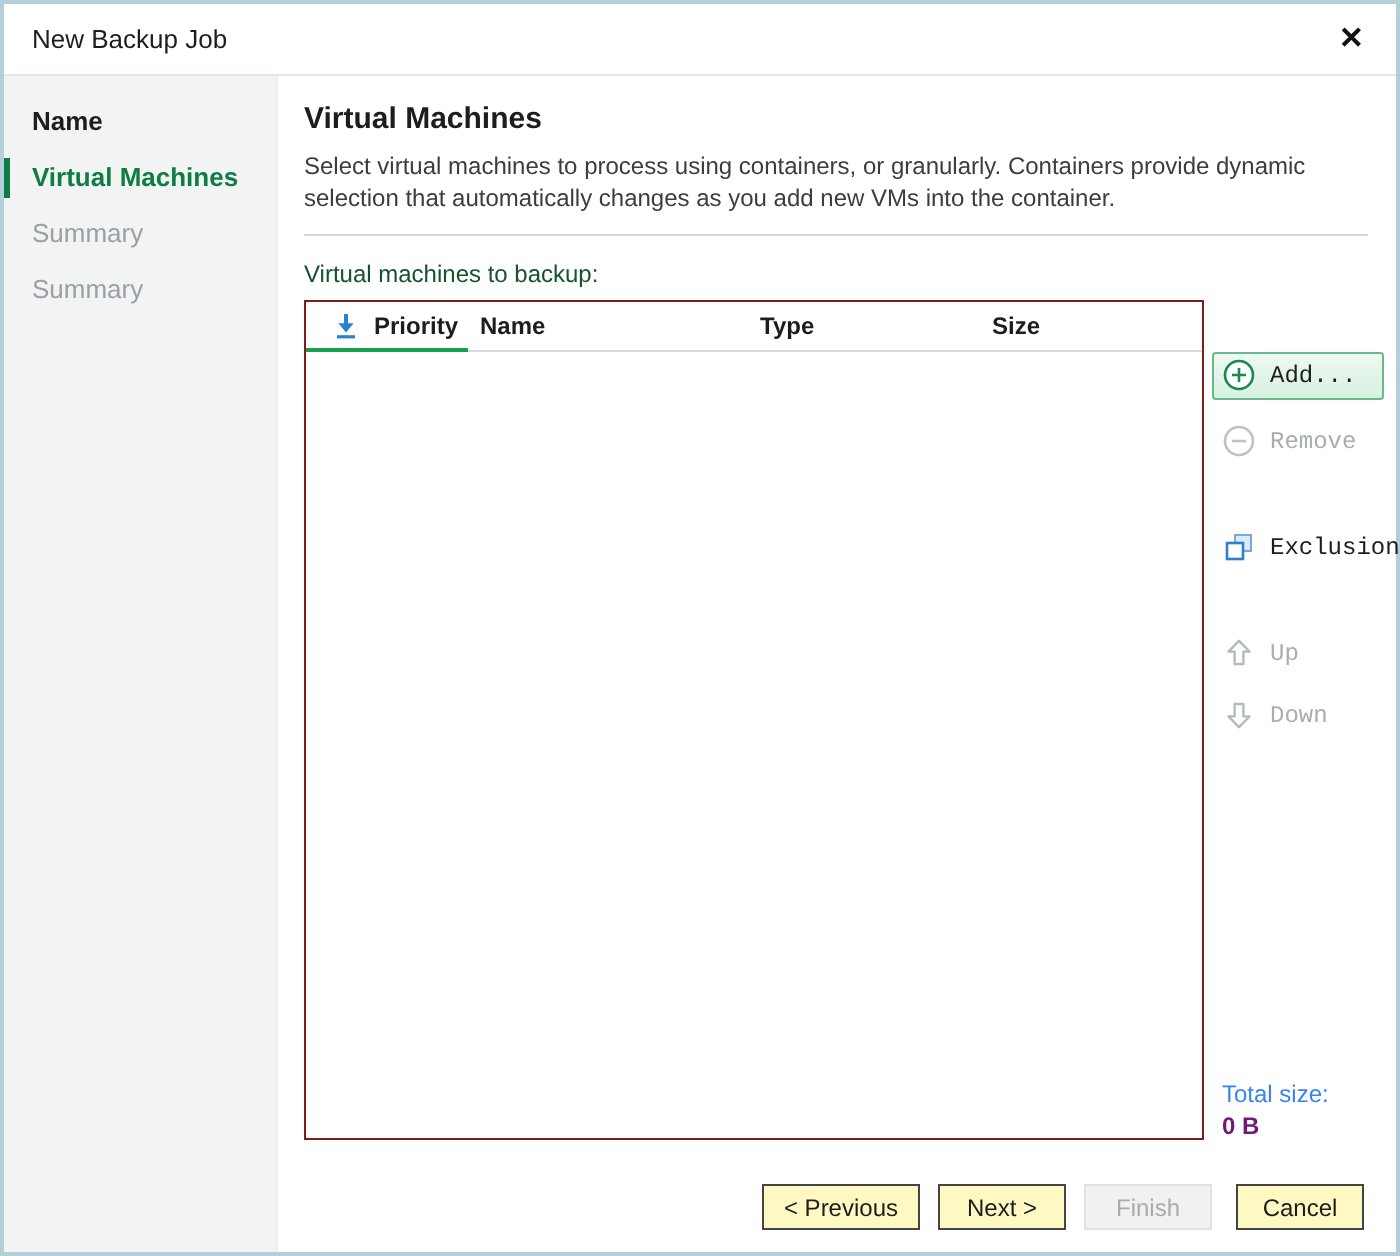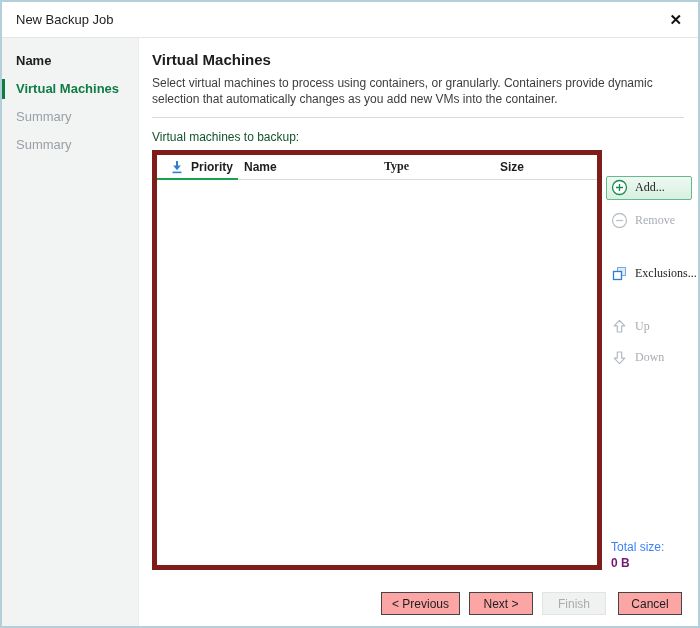--- a/index.html
+++ b/index.html
@@ -64,51 +64,51 @@
     max-width:536px; margin-bottom:9px;
   }
   .divider { border-top:1px solid #d9d9d9; margin:0 8px 12px 0; }
   .table-label { font-size:12px; color:#14532d; margin-bottom:6px; }
 
   .content-row { display:flex; align-items:stretch; }
 
   
   .vm-table {
     width:450px; flex:0 0 450px; height:420px;
-    border:5px solid #7f1d1d; background:#fff;
+    border:1px solid #7f1d1d; background:#fff;
     display:flex; flex-direction:column;
   }
   .thead {
     position:relative;
     height:25px; flex:0 0 25px;
     display:flex; align-items:center;
     border-bottom:1px solid #d9d9d9;
     font-size:12px; font-weight:700; color:#1d1d1d;
   }
   .th { white-space:nowrap; }
   .th-priority { width:85px; display:flex; align-items:center; gap:7px; padding-left:13px; }
   .th-name { width:140px; padding-left:2px; }
-  .th-type { width:116px; padding-left:2px;font-family:Liberation Serif, serif; }
+  .th-type { width:116px; padding-left:2px; }
   .th-size { flex:1; padding-left:2px; }
   .sort-underline {
     position:absolute; left:0; bottom:-1px;
     width:81px; height:2px; background:#17a24e;
   }
   .tbody { flex:1; background:#fff; }
 
   
   .actions {
     width:86px; flex:0 0 86px; margin-left:4px;
     display:flex; flex-direction:column;
   }
   .action {
     display:flex; align-items:center; gap:7px;
     height:24px; padding:0 4px;
     background:transparent; border:1px solid transparent;
-    font-family:Liberation Serif, serif;
+    font-family:Liberation Mono, monospace;
     font-size:12px; color:#1d1d1d; text-align:center;
     white-space:nowrap; cursor:default;
   }
   .action .icon { width:17px; height:17px; flex:0 0 17px; display:inline-flex; }
   .action.add {
     margin-top:26px;
     border:1px solid #66b98a; border-radius:2px;
     background:linear-gradient(#eef9f2,#d7f0e1);
   }
   .action.remove { margin-top:9px; }
@@ -122,21 +122,21 @@
   .total-value { font-size:12px; font-weight:700; color:#701a75; margin-top:2px; }
 
   
   .footer {
     margin-top:auto;
     display:flex; justify-content:flex-end; align-items:center;
     gap:9px; padding-right:10px;
   }
   .btn {
     min-width:64px; height:23px; padding:0 10px;
-    background:#fca5a5; border:1px solid #454545;
+    background:#fef9c3; border:1px solid #454545;
     font-family:"Liberation Sans", sans-serif;
     font-size:12px; color:#1d1d1d; cursor:default;
     white-space:nowrap;
   }
   .btn.disabled {
     background:#f0f1f1; border-color:#e2e4e4; color:#a8acaf;
   }
   .btn.cancel { margin-left:3px; }
 </style>
 </head>

